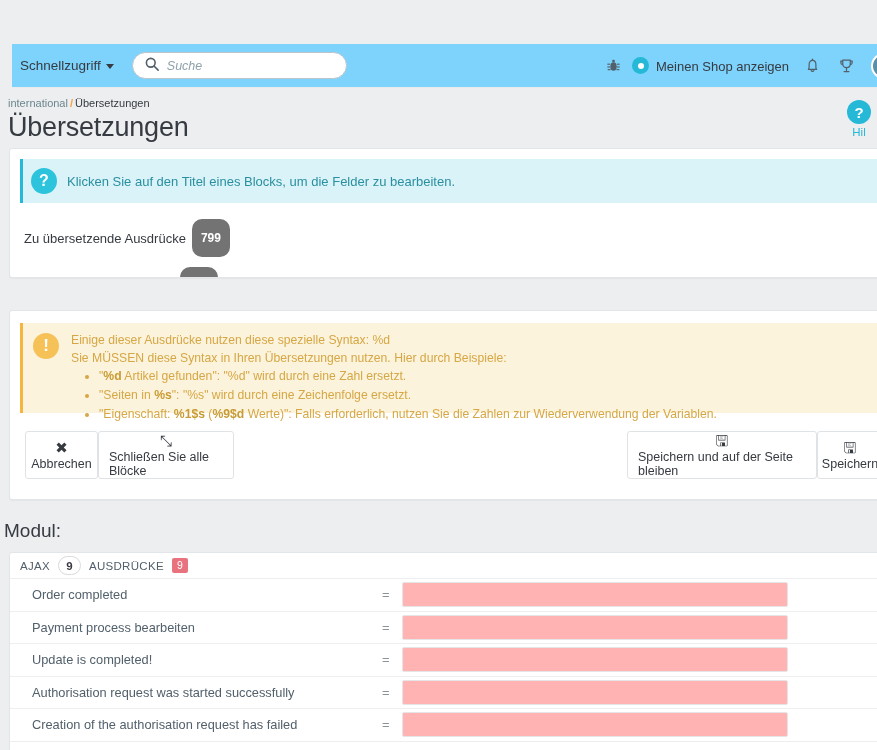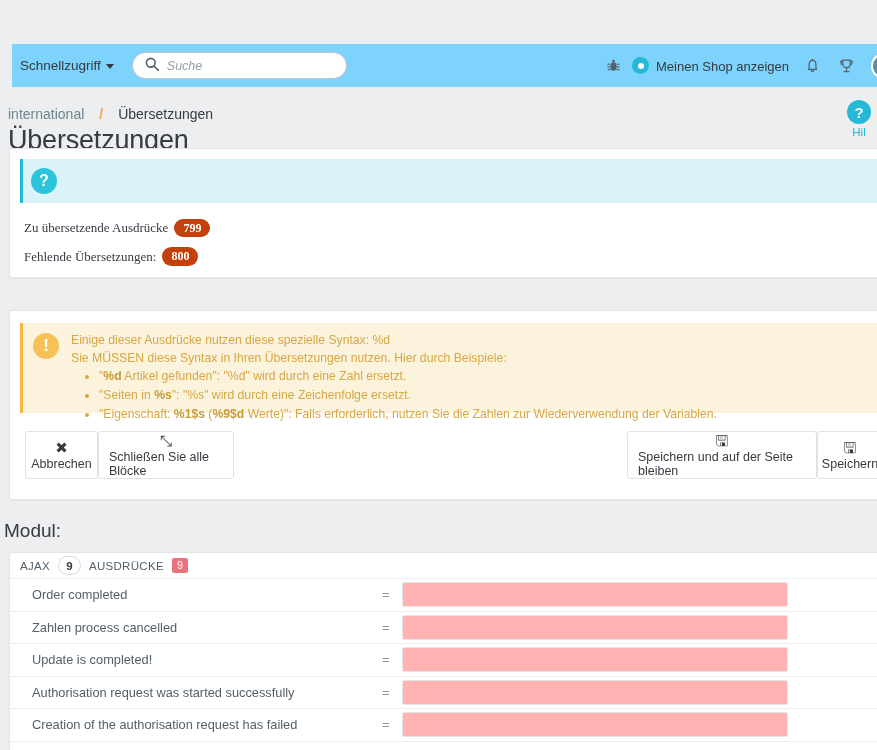--- a/index.html
+++ b/index.html
@@ -75,22 +75,22 @@
     position: absolute; left: 4px; top: 2px; width: 26px; height: 26px;
     border-radius: 50%; background: #5b8fa8; border: 2px solid #fff;
   }
 
   
   .crumb-wrap {
     position: absolute; left: 0; top: 88px; width: 877px; height: 62px;
     background: #eceef0; padding: 0 8px;
   }
   .breadcrumb {
-    padding-top: 18px; font-size: 14px; color: #6c868e;
-    display: flex; align-items: center; gap: 15px;
+    padding-top: 9px; font-size: 11px; color: #6c868e;
+    display: flex; align-items: center; gap: 2px;
   }
   .breadcrumb .sep { color: #f6a340; font-weight: bold; }
   .breadcrumb .current { color: #363a41; }
   .page-title {
     font-size: 27px; font-weight: 400; color: #363a41;
     margin-top: 3px; letter-spacing: -0.2px;
   }
   .help-btn {
     position: absolute; right: 0px; top: 12px;
     display: flex; flex-direction: column; align-items: center;
@@ -120,28 +120,28 @@
     background: #d9f3f8; border-left: 3px solid #25b9d7;
     display: flex; align-items: center; gap: 10px; padding-left: 8px;
   }
   .info-circle {
     width: 26px; height: 26px; border-radius: 50%; background: #2cc3dd;
     color: #fff; display: flex; align-items: center; justify-content: center;
     font-size: 16px; font-weight: bold; flex: 0 0 auto;
   }
   .info-text { font-size: 13px; color: #2a8fa0; }
 
-  .counts { position: absolute; left: 14px; top: 70px; font-family: Liberation Serif, serif; }
+  .counts { position: absolute; left: 14px; top: 70px; }
   .count-line {
     display: flex; align-items: center; gap: 6px;
     font-size: 13px; color: #363a41; margin-bottom: 10px;
   }
   .badge-blue {
-    background: #c2410c; color: #fff; border-radius: 10px;
-    padding: 2px 9px; font-size: 12px; font-weight: bold; line-height: 1.2;
+    background: #737373; color: #fff; border-radius: 10px;
+    padding: 12px 9px; font-size: 12px; font-weight: bold; line-height: 1.2;
   }
 
   
   .card-warn { top: 310px; width: 900px; height: 190px; }
   .warn-box {
     position: absolute; left: 10px; top: 12px; width: 862px; height: 90px;
     background: #fcf3dd; border-left: 3px solid #f4b63f;
     display: flex; gap: 12px; padding: 9px 10px 9px 10px;
   }
   .warn-circle {
@@ -286,20 +286,21 @@
 
     <div class="help-btn">
       <div class="help-circle">?</div>
       <div class="help-label">Hil</div>
     </div>
   </div>
 
   <div class="card card-info">
     <div class="info-banner">
       <div class="info-circle">?</div>
+      <div class="info-text">Klicken Sie auf den Titel eines Blocks, um die Felder zu bearbeiten.</div>
     </div>
 
     <div class="counts">
       <div class="count-line">
         <span>Zu übersetzende Ausdrücke</span>
         <span class="badge-blue">799</span>
       </div>
       <div class="count-line">
         <span>Fehlende Übersetzungen:</span>
         <span class="badge-blue">800</span>
@@ -356,21 +357,21 @@
       <span class="tab-name">AUSDRÜCKE</span>
       <span class="badge-red">9</span>
     </div>
 
     <div class="trow">
       <span class="label">Order completed</span>
       <span class="eq">=</span>
       <input class="pink-input" type="text" value="" style="">
     </div>
     <div class="trow">
-      <span class="label">Zahlen process cancelled</span>
+      <span class="label">Payment process bearbeiten</span>
       <span class="eq">=</span>
       <input class="pink-input" type="text" value="" style="">
     </div>
     <div class="trow">
       <span class="label">Update is completed!</span>
       <span class="eq">=</span>
       <input class="pink-input" type="text" value="" style="">
     </div>
     <div class="trow">
       <span class="label">Authorisation request was started successfully</span>

